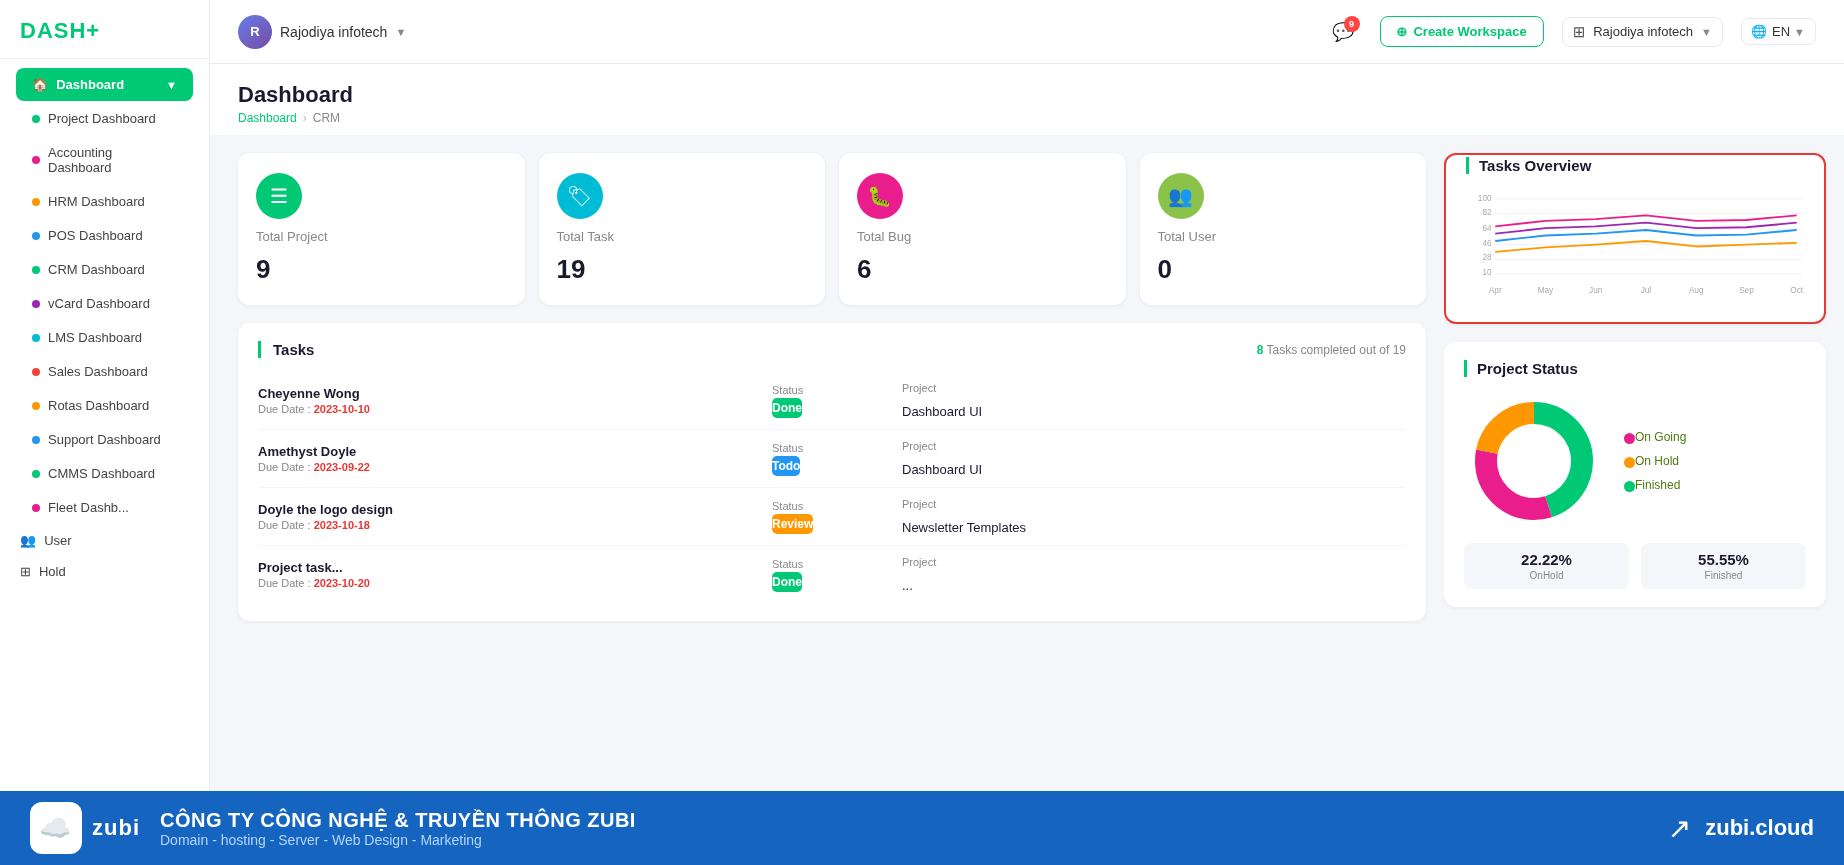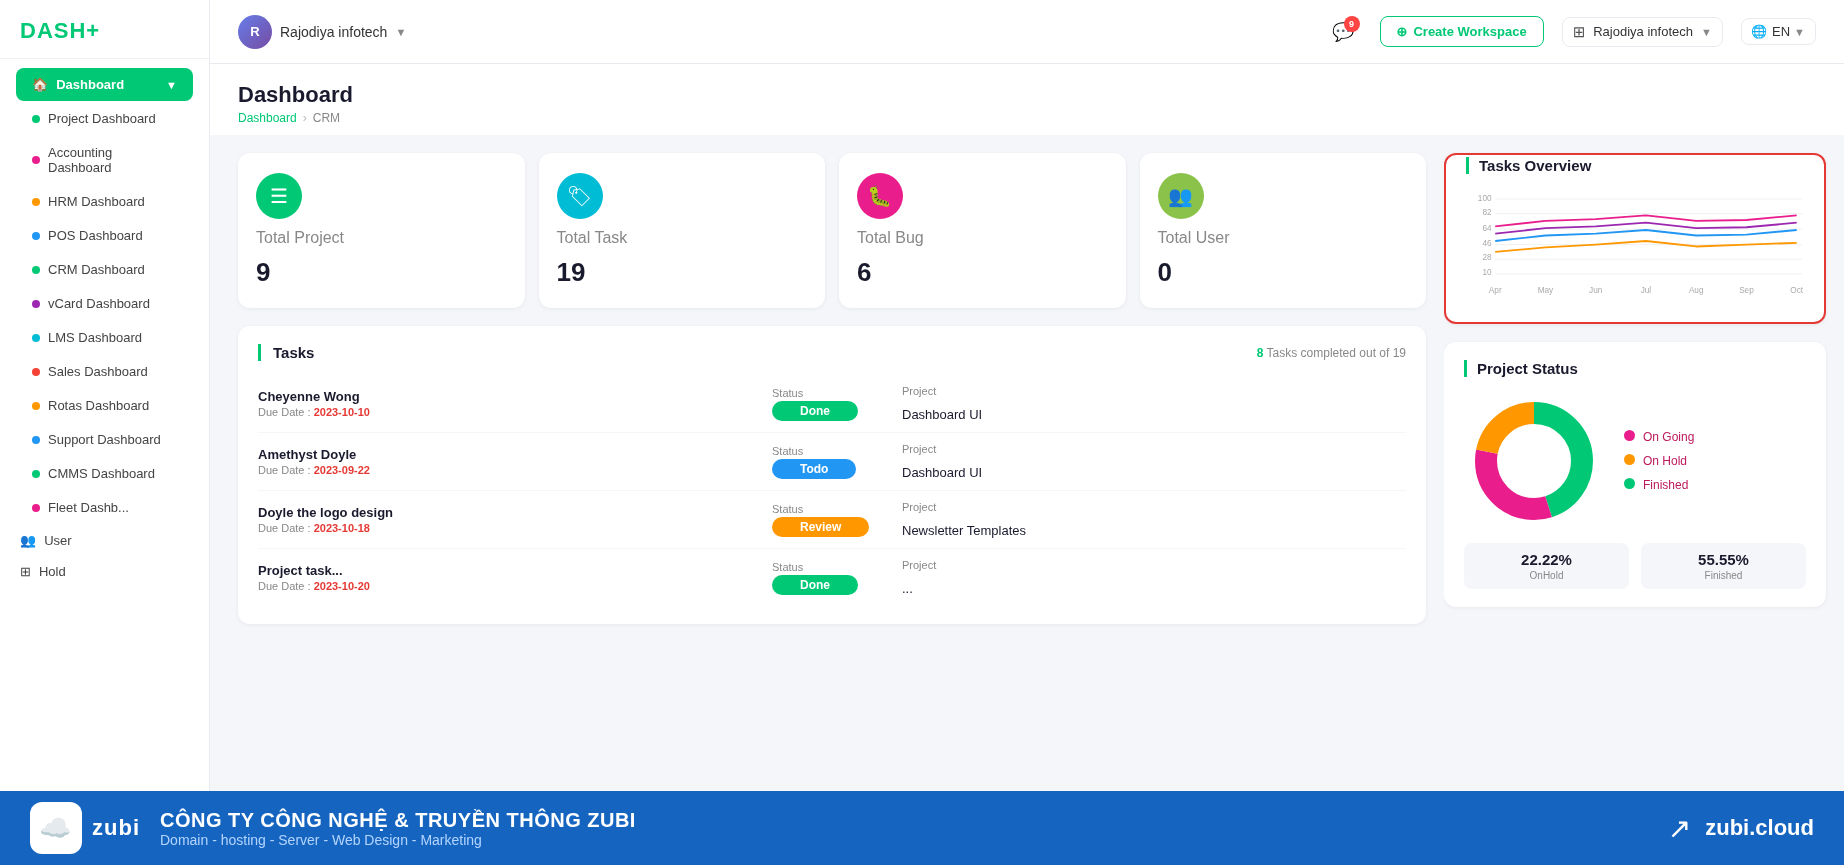--- a/index.html
+++ b/index.html
@@ -233,21 +233,21 @@
       width: 46px; height: 46px;
       border-radius: 50%;
       display: flex; align-items: center; justify-content: center;
       font-size: 20px;
       color: #fff;
     }
     .stat-icon.green { background: #00c875; }
     .stat-icon.cyan { background: #00bcd4; }
     .stat-icon.pink { background: #e91e8c; }
     .stat-icon.lime { background: #8bc34a; }
-    .stat-label { font-size: 16px; color: #888; font-weight: 500; }
+    .stat-label { font-size: 13px; color: #888; font-weight: 500; }
     .stat-value { font-size: 26px; font-weight: 700; color: #1a1a2e; }
 
     
     .tasks-card {
       background: #fff;
       border-radius: 12px;
       padding: 18px 20px;
       box-shadow: 0 1px 4px rgba(0,0,0,0.06);
     }
     .tasks-header {
@@ -270,22 +270,22 @@
       gap: 10px;
     }
     .task-row:last-child { border-bottom: none; }
     .task-name { font-size: 13px; font-weight: 600; color: #1a1a2e; }
     .task-due { font-size: 11px; color: #888; margin-top: 2px; }
     .task-due-date { color: #e53935; font-weight: 600; }
     .status-col { display: flex; flex-direction: column; gap: 2px; }
     .status-label-text { font-size: 11px; color: #888; }
     .status-badge {
       display: inline-block;
-      padding: 3px 28px;
-      border-radius: 10px;
+      padding: 3px 0;
+      border-radius: 5px;
       font-size: 12px;
       font-weight: 600;
       color: #fff;
       width: fit-content;
     }
     .status-badge.done { background: #00c875; }
     .status-badge.todo { background: #2196f3; }
     .status-badge.review { background: #ff9800; }
     .project-col { display: flex; flex-direction: column; gap: 10px; }
     .project-label-text { font-size: 11px; color: #888; }
@@ -322,21 +322,21 @@
       gap: 20px;
       margin-top: 10px;
     }
     .donut-wrap {
       position: relative;
       width: 140px; height: 140px;
       flex-shrink: 0;
     }
     .donut-wrap svg { width: 140px; height: 140px; }
     .legend { display: flex; flex-direction: column; gap: 10px; }
-    .legend-item { display: flex; align-items: flex-start; gap: 8px; font-size: 12px; color: #be185d; }
+    .legend-item { display: flex; align-items: flex-end; gap: 0; font-size: 12px; color: #4d7c0f; }
     .legend-dot { width: 11px; height: 11px; border-radius: 50%; flex-shrink: 0; }
     .legend-dot.pink { background: #e91e8c; }
     .legend-dot.orange { background: #ff9800; }
     .legend-dot.green { background: #00c875; }
 
     
     .status-pct-row {
       display: flex;
       gap: 12px;
       margin-top: 12px;

